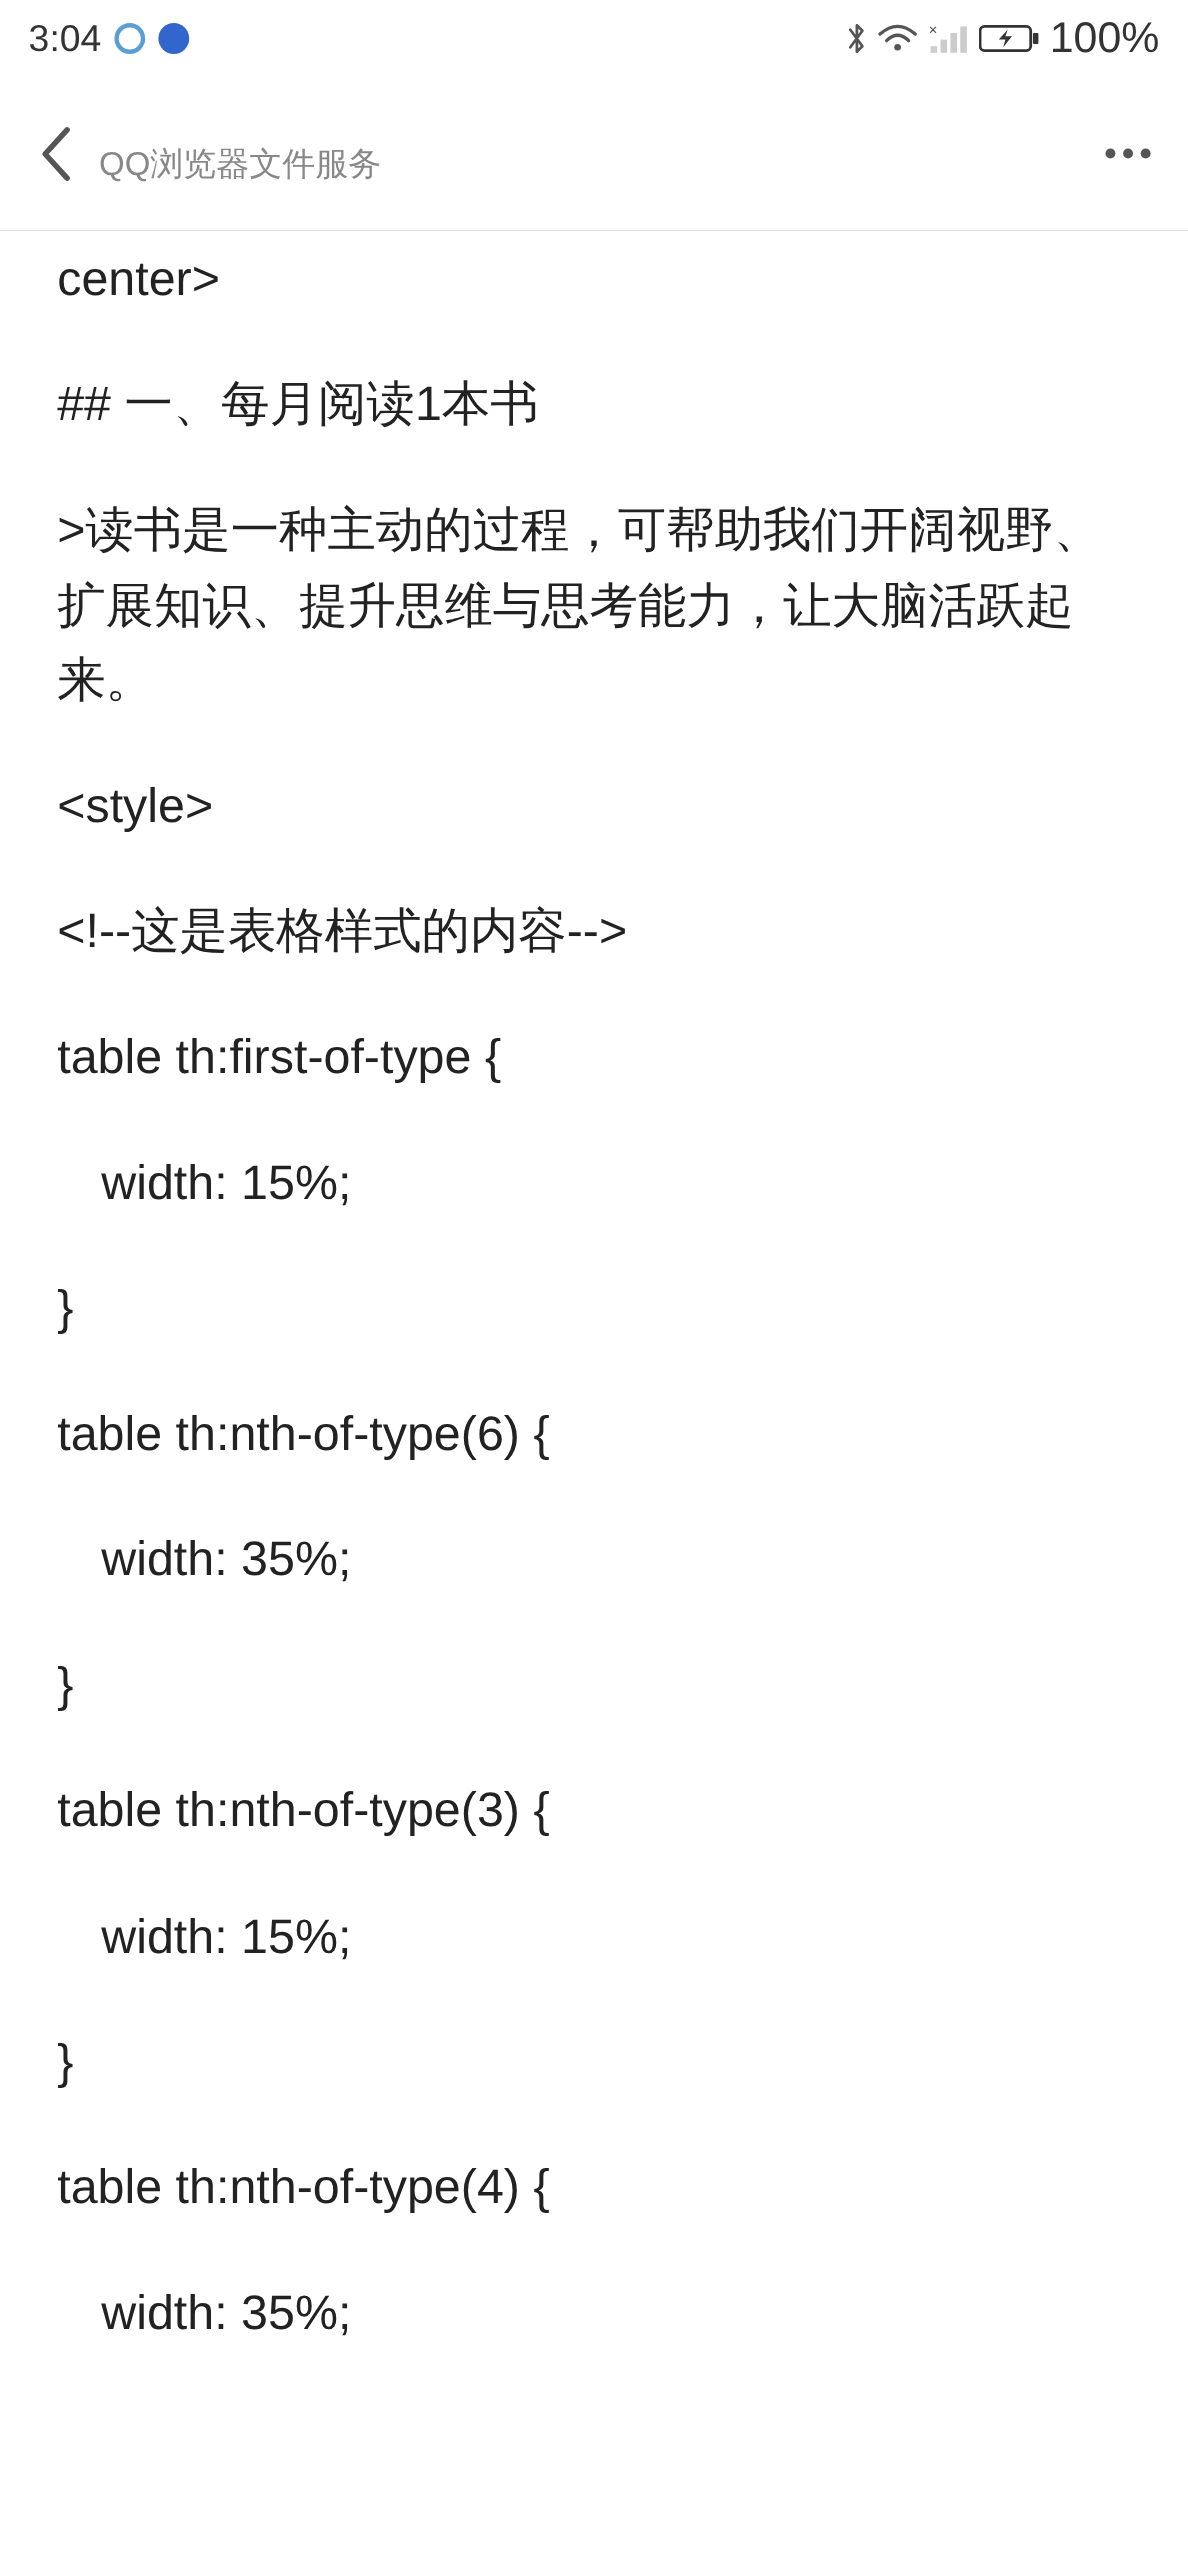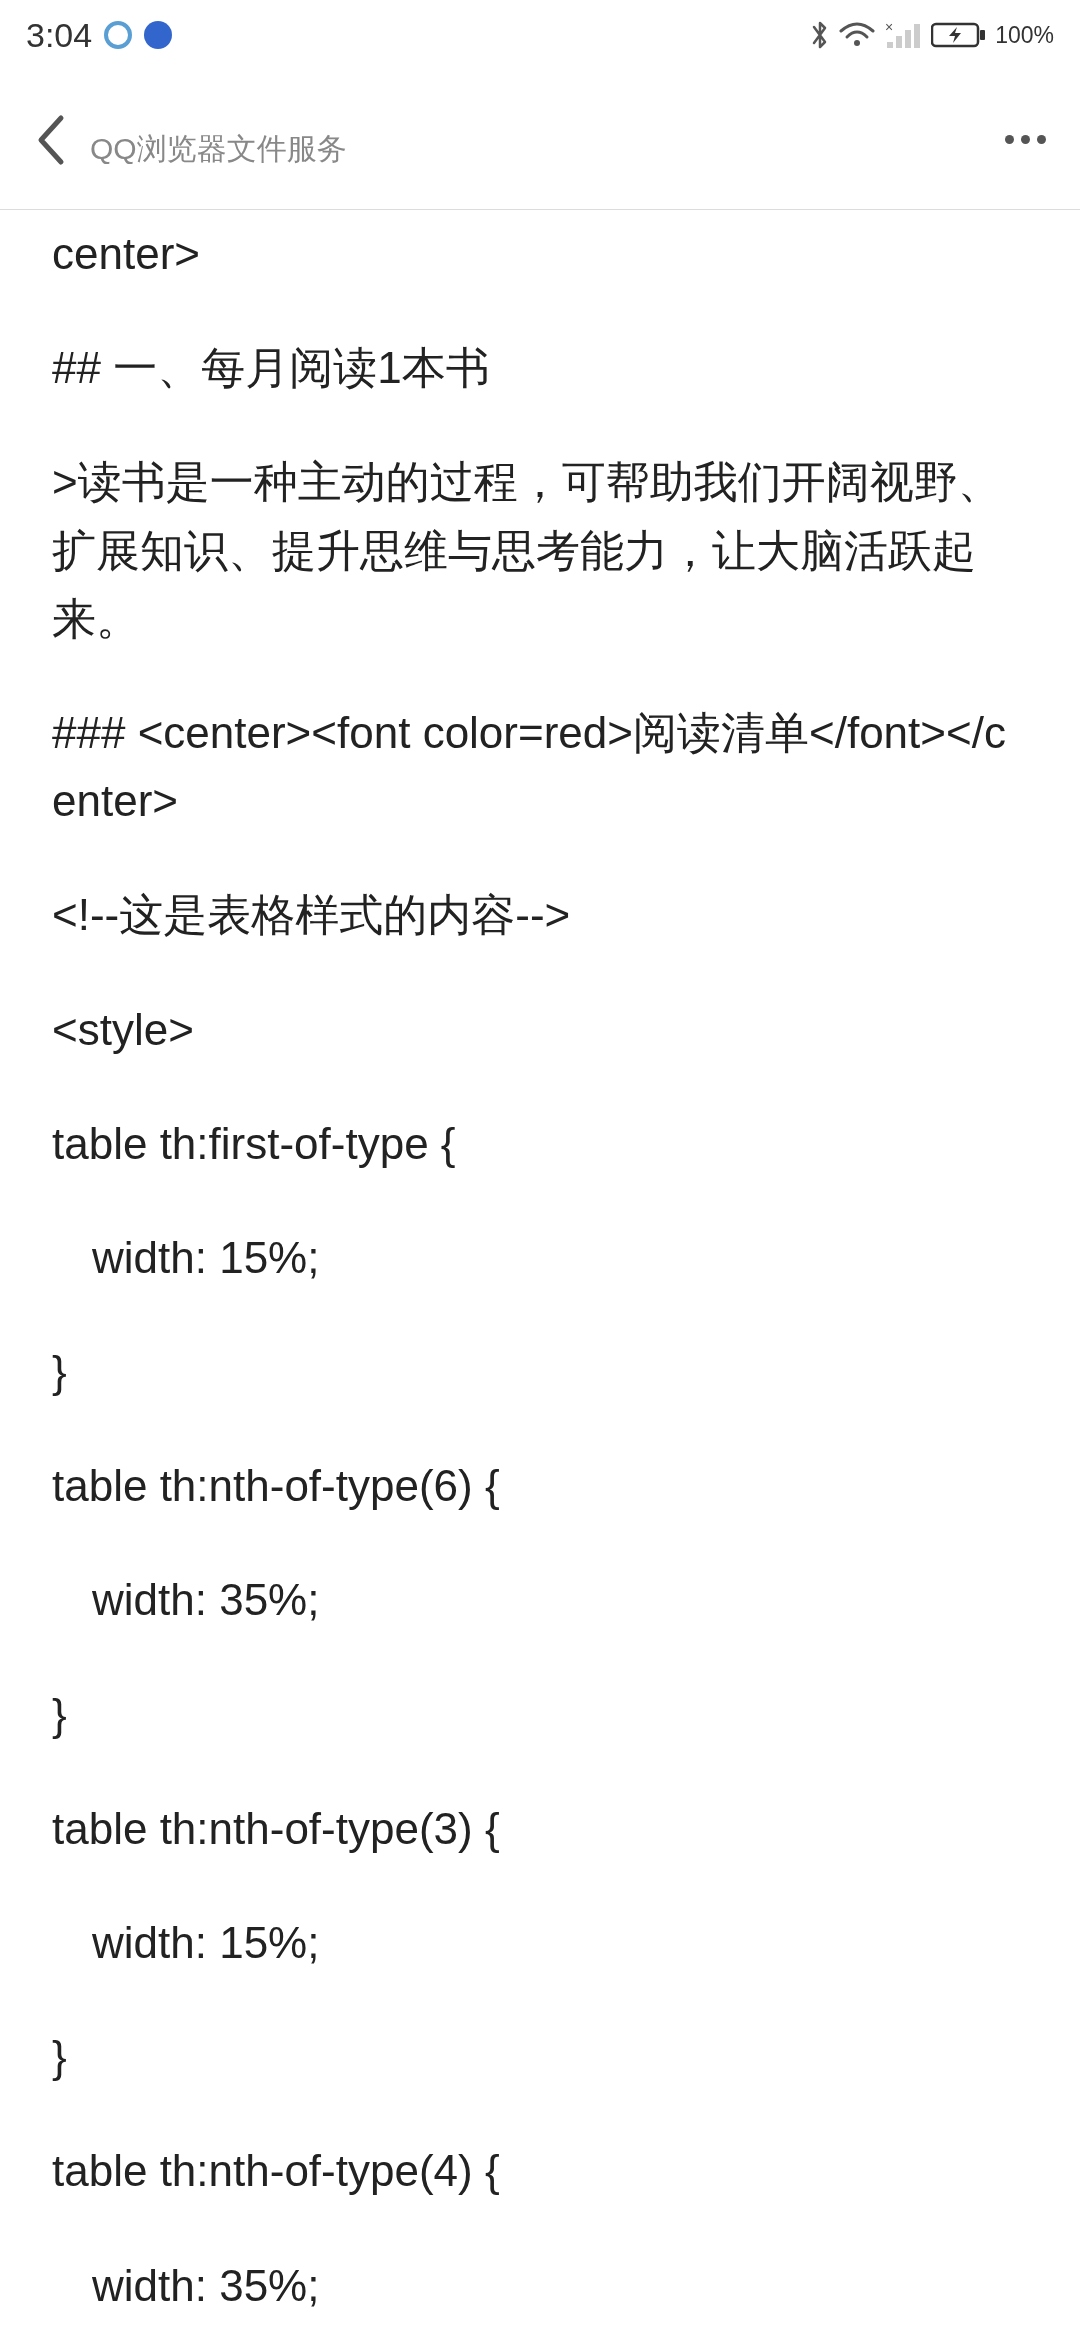--- a/index.html
+++ b/index.html
@@ -47,21 +47,21 @@
     }
     .status-right {
       display: flex;
       align-items: center;
       gap: 8px;
     }
     .bt-icon svg, .wifi-icon svg, .signal-icon svg, .battery-icon svg {
       display: block;
     }
     .battery-text {
-      font-size: 23px;
+      font-size: 39px;
       font-weight: 500;
     }
     .header {
       height: 140px;
       display: flex;
       align-items: center;
       padding: 0 20px;
       border-bottom: 1.5px solid #dcdcdc;
     }
     .back-arrow {
@@ -173,23 +173,22 @@
     <span></span>
     <span></span>
     <span></span>
   </div>
 </div>
 
 <div class="content">
   <p>center&gt;</p>
   <p>## 一、每月阅读1本书</p>
   <p>&gt;读书是一种主动的过程，可帮助我们开阔视野、扩展知识、提升思维与思考能力，让大脑活跃起来。</p>
-  <p>### &lt;center&gt;&lt;font color=red&gt;阅读清单&lt;/font&gt;&lt;/center&gt;</p>
+  <p>&lt;style&gt;</p>
   <p>&lt;!--这是表格样式的内容--&gt;</p>
-  <p>&lt;style&gt;</p>
   <p>table th:first-of-type {</p>
   <p class="indent">width: 15%;</p>
   <p>}</p>
   <p>table th:nth-of-type(6) {</p>
   <p class="indent">width: 35%;</p>
   <p>}</p>
   <p>table th:nth-of-type(3) {</p>
   <p class="indent">width: 15%;</p>
   <p>}</p>
   <p>table th:nth-of-type(4) {</p>

